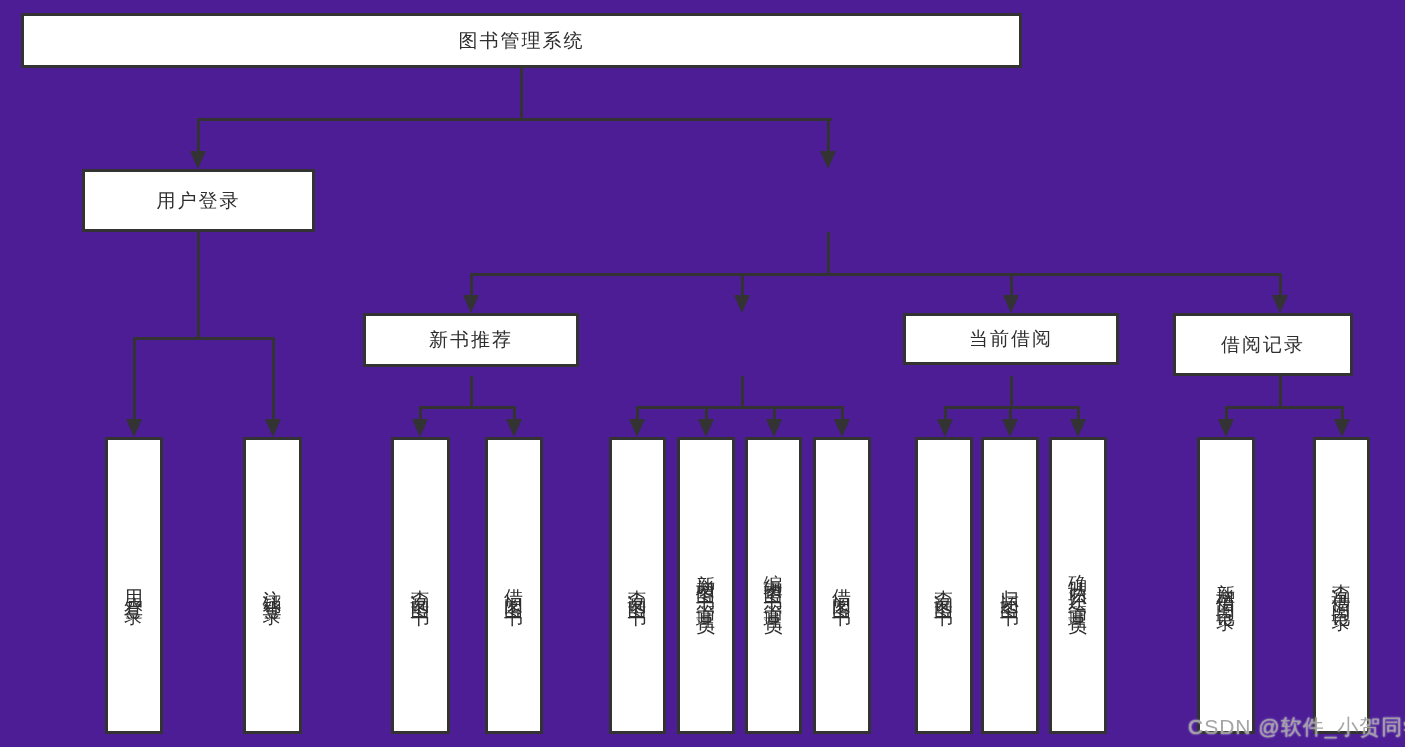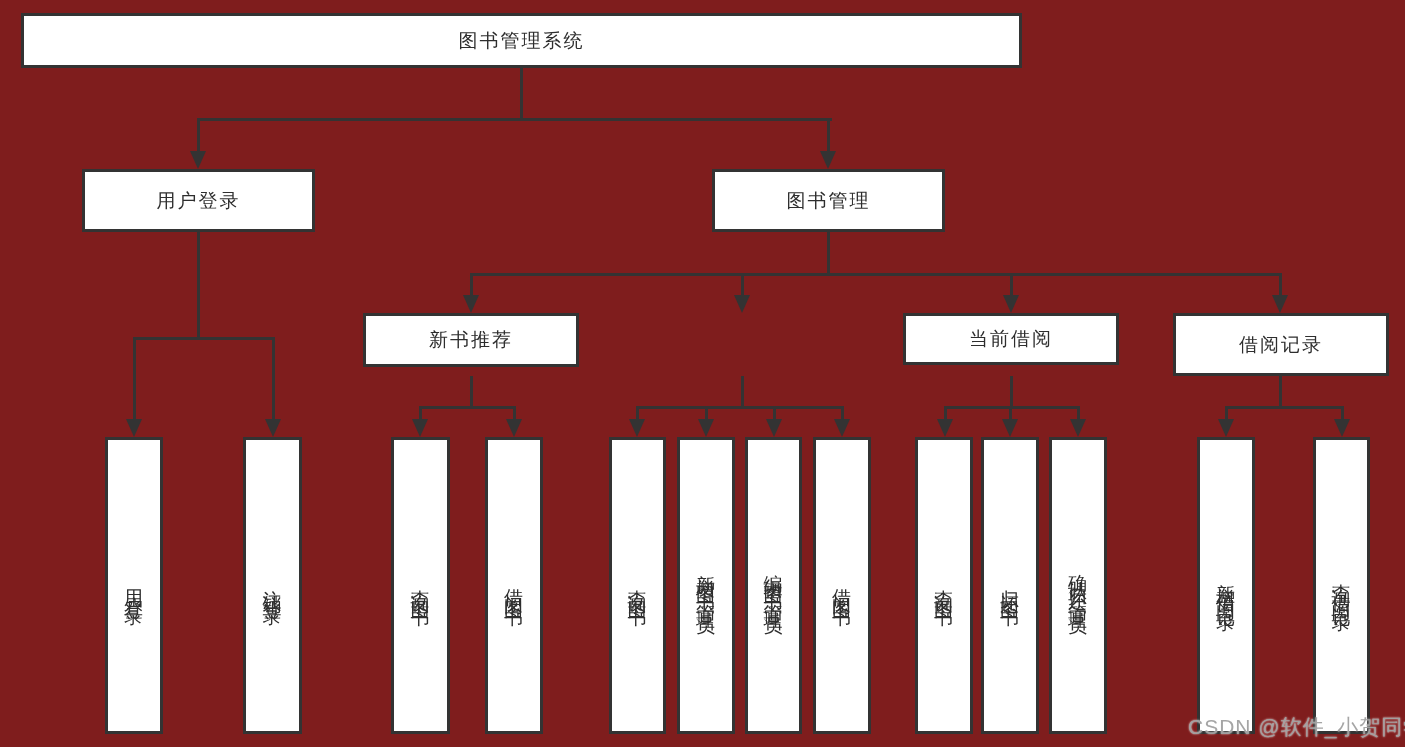--- a/index.html
+++ b/index.html
@@ -1,17 +1,17 @@
 <!DOCTYPE html>
 <html><head>
 <meta charset="utf-8">
 <style>
   html,body{margin:0;padding:0;background:#ffffff;}
   body{font-family:"Liberation Sans",sans-serif;}
-  .canvas{position:relative;width:1405px;height:747px;background:#7f1d1d;overflow:hidden;}
+  .canvas{position:relative;width:1405px;height:747px;background:#4c1d95;overflow:hidden;}
   .node{position:absolute;box-sizing:border-box;border:3px solid #333333;background:#ffffff;
         display:flex;align-items:center;justify-content:center;color:#2e2e2e;}
   .node .lbl{font-size:19px;letter-spacing:2px;white-space:nowrap;}
   .node.v .lbl{writing-mode:vertical-rl;letter-spacing:6px;line-height:1;font-size:19px;}
   .line{position:absolute;background:#333333;}
   .arrow{position:absolute;width:0;height:0;border-left:8px solid transparent;
          border-right:8px solid transparent;border-top:18px solid #333333;}
   .watermark{position:absolute;left:1188px;top:713px;font-size:21px;color:rgba(160,160,160,0.95);
              letter-spacing:1px;z-index:5;text-shadow:0 0 2px rgba(255,255,255,0.9);white-space:nowrap;}
 </style>
@@ -21,34 +21,31 @@
 <div class="canvas">
 
   <div class="node" style="left:21px;top:13px;width:1001px;height:55px">
     <span class="lbl">图书管理系统</span>
   </div>
 
   <div class="node" style="left:82px;top:169px;width:233px;height:63px">
     <span class="lbl">用户登录</span>
   </div>
 
-  <div class="node" style="left:712px;top:169px;width:233px;height:63px">
-    <span class="lbl">图书管理</span>
-  </div>
 
   <div class="node" style="left:363px;top:313px;width:216px;height:54px">
     <span class="lbl">新书推荐</span>
   </div>
 
 
   <div class="node" style="left:903px;top:313px;width:216px;height:52px">
     <span class="lbl">当前借阅</span>
   </div>
 
-  <div class="node" style="left:1173px;top:313px;width:216px;height:63px">
+  <div class="node" style="left:1173px;top:313px;width:180px;height:63px">
     <span class="lbl">借阅记录</span>
   </div>
 
   <div class="node v" style="left:105px;top:437px;width:58px;height:297px">
     <span class="lbl">用户登录</span>
   </div>
 
   <div class="node v" style="left:243px;top:437px;width:59px;height:297px">
     <span class="lbl">注销登录</span>
   </div>

